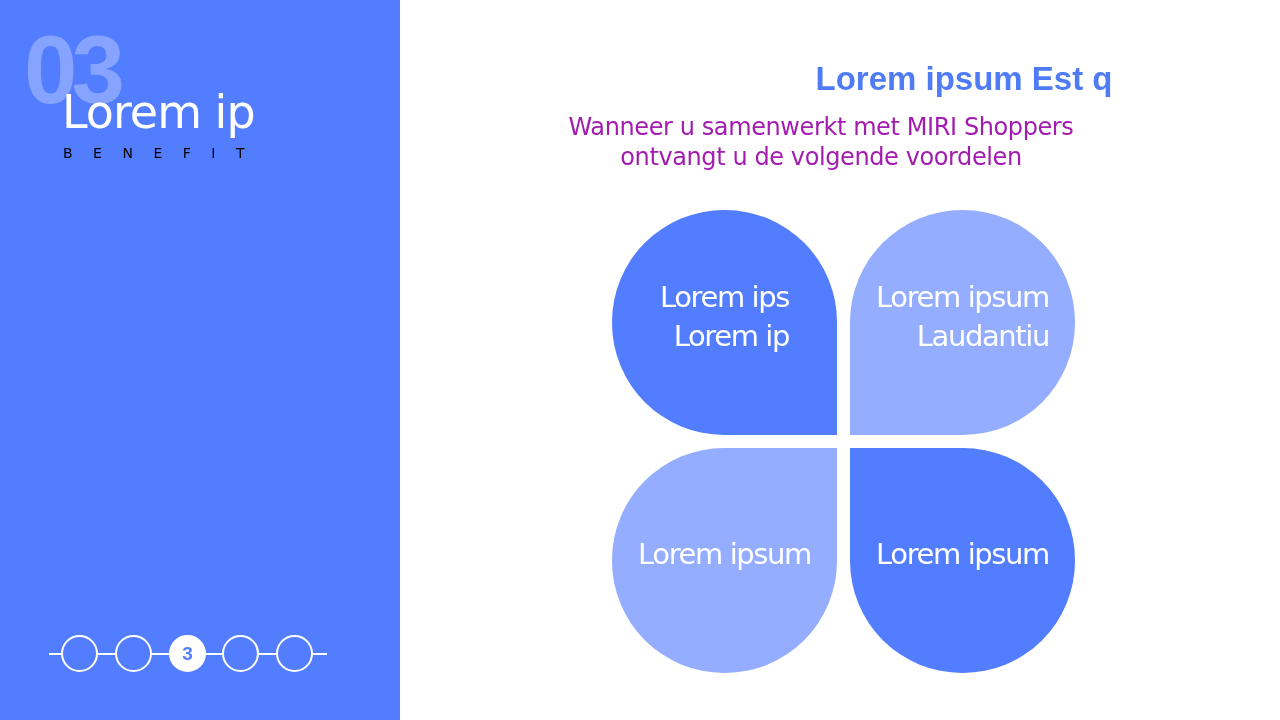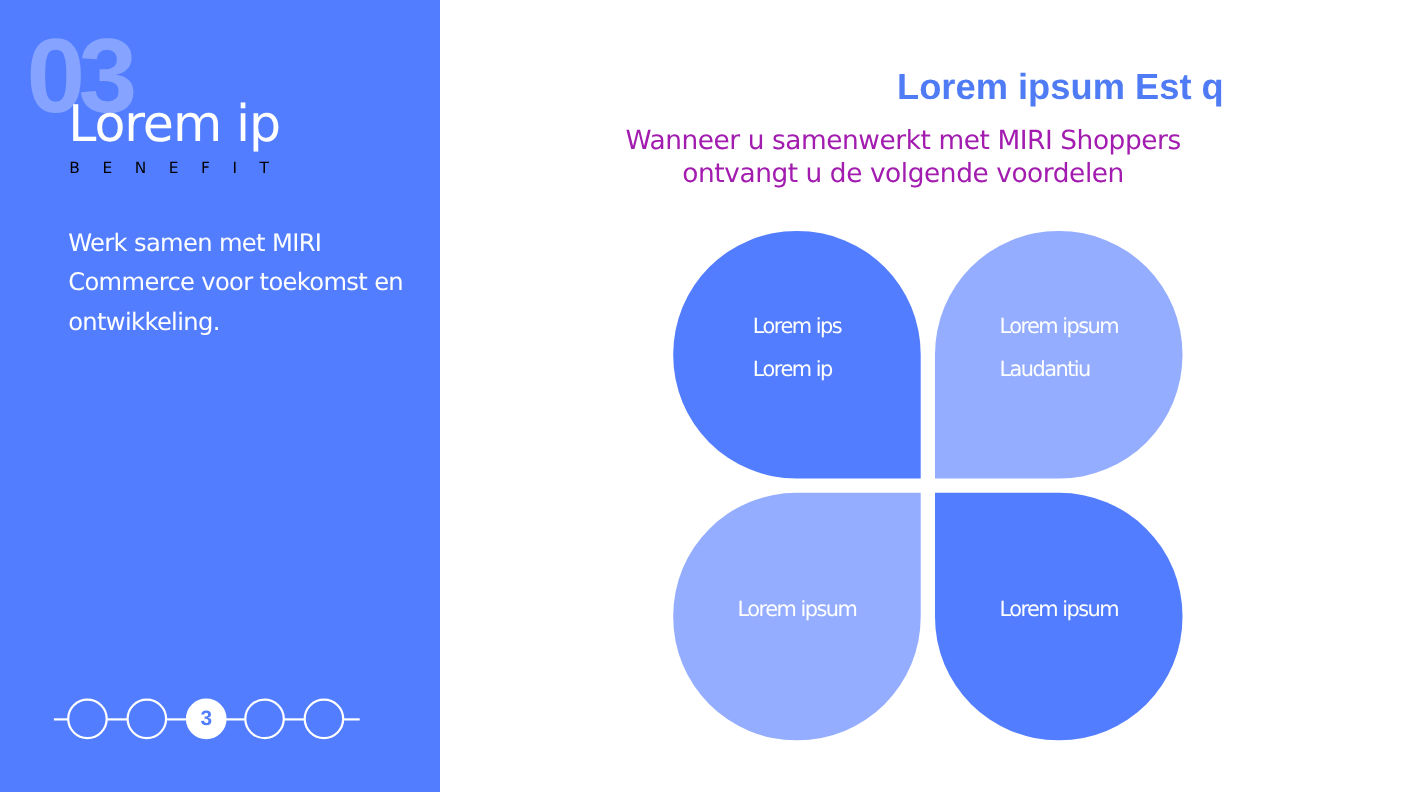--- a/index.html
+++ b/index.html
@@ -57,41 +57,40 @@
     .main-subtitle {
       position: absolute; left: 561px; width: 520px; top: 112px;
       font-family: "DejaVu Sans", sans-serif;
       font-size: 24px; line-height: 30px; color: #a21caf; text-align: center;
       letter-spacing: -0.4px;
     }
 
     .petal {
       position: absolute; width: 225px; height: 225px;
       display: flex; align-items: center; justify-content: center;
-      text-align: left; color: #ffffff;
+      text-align: right; color: #ffffff;
       font-family: "DejaVu Sans", sans-serif;
-      font-size: 19px; line-height: 39px; letter-spacing: -1.4px;
+      font-size: 29px; line-height: 39px; letter-spacing: -1.4px;
       padding-bottom: 12px;
     }
     .petal.dark { background: #527dff; }
     .petal.light { background: #94adff; }
     .petal.tl { left: 612px; top: 210px; border-radius: 112px 112px 0 112px; }
     .petal.tr { left: 850px; top: 210px; border-radius: 112px 112px 112px 0; }
     .petal.bl { left: 612px; top: 448px; border-radius: 112px 0 112px 112px; }
     .petal.br { left: 850px; top: 448px; border-radius: 0 112px 112px 112px; }
     .petal-text span { display: block; }
   </style>
 </head>
 <body>
 
 <div class="left-panel">
   <div class="big-number">03</div>
   <div class="panel-title">Lorem ip</div>
   <div class="panel-subtitle">BENEFIT</div>
-  <div class="panel-body">Werk samen met MIRI Commerce voor toekomst en ontwikkeling.</div>
 
   <div class="stepper">
     <div class="stepper-line"></div>
     <div class="step" style="left:12px;"></div>
     <div class="step" style="left:66px;"></div>
     <div class="step active" style="left:120px;">3</div>
     <div class="step" style="left:173px;"></div>
     <div class="step" style="left:227px;"></div>
   </div>
 </div>

